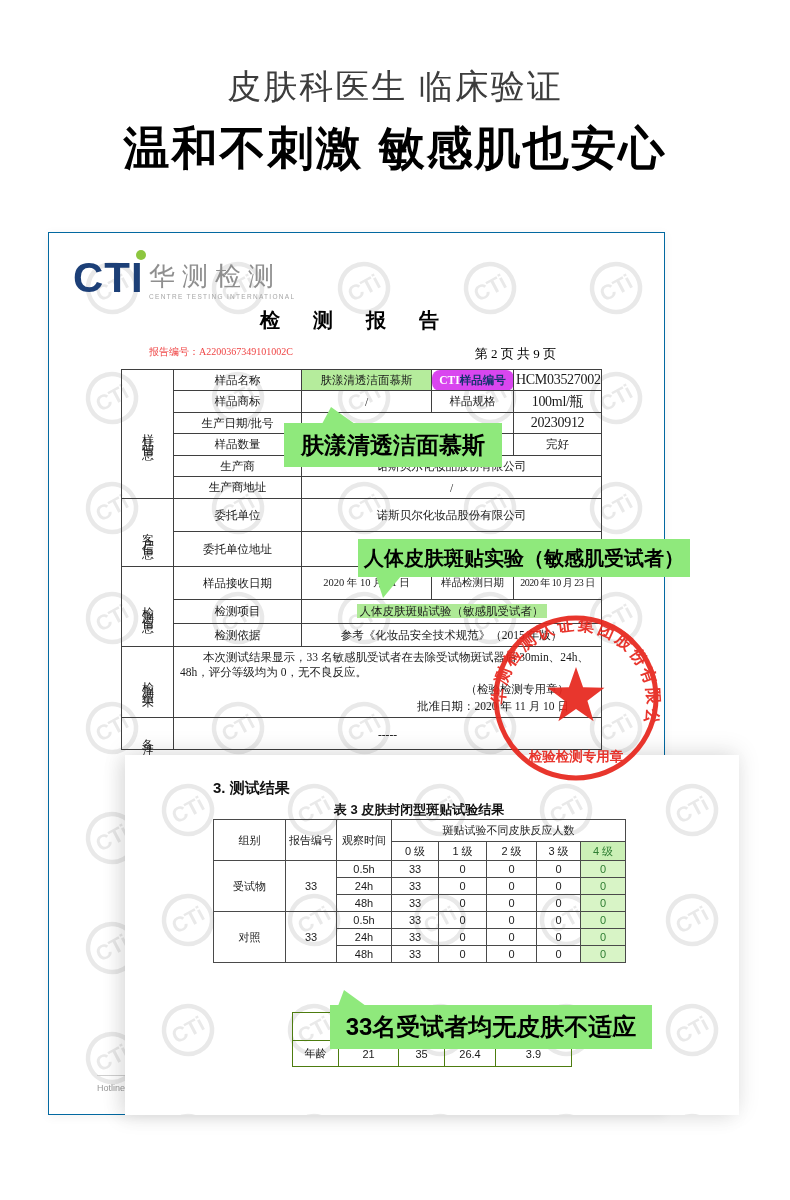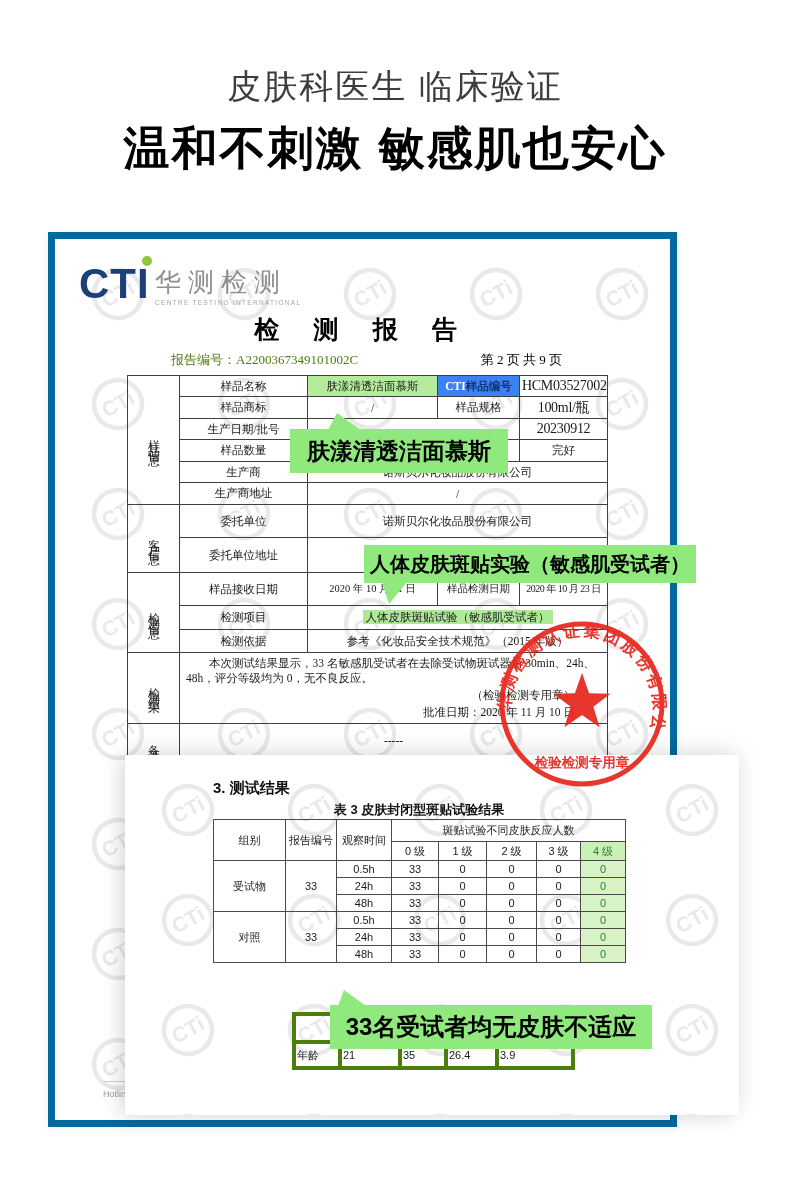--- a/index.html
+++ b/index.html
@@ -3,43 +3,43 @@
 <meta charset="utf-8">
 <style>
   html,body{margin:0;padding:0;background:#fff;}
   #page{position:relative;width:790px;height:1200px;background:#fff;overflow:hidden;
         font-family:"Liberation Sans",sans-serif;color:#111;}
   .abs{position:absolute;}
   
   .page-subtitle{left:0;top:64px;width:790px;text-align:center;font-size:34px;font-weight:400;color:#3d3d3d;letter-spacing:2px;}
   .page-title{left:0;top:118px;width:790px;text-align:center;font-size:46px;font-weight:800;color:#000;letter-spacing:2px;}
   
-  .doc1{left:48px;top:232px;width:615px;height:881px;background:#fff;border:7px solid #0369a1;
+  .doc1{left:48px;top:232px;width:615px;height:881px;background:#fff;border:1px solid #0369a1;
         box-shadow:0 2px 10px rgba(0,0,0,.05);text-decoration:underline;}
   .doc2{left:125px;top:755px;width:614px;height:360px;background:#fff;
         box-shadow:0 -4px 22px rgba(0,0,0,.10), -6px 4px 18px rgba(0,0,0,.08);}
   .wm{position:absolute;left:0;top:0;width:100%;height:100%;pointer-events:none;}
   
   .logo-cti{left:24px;top:24px;font-size:42px;font-weight:800;color:#1c3f77;letter-spacing:1px;line-height:1;}
   .logo-dot{position:absolute;right:-2px;top:-7px;width:10px;height:10px;border-radius:50%;background:#8dc63f;}
   .logo-cn{left:100px;top:30px;font-size:26px;color:#8f8f8f;letter-spacing:7px;font-weight:500;line-height:1;}
   .logo-en{left:100px;top:60px;font-size:6.5px;color:#a6a6a6;letter-spacing:1.3px;}
   .doc-title{left:0;top:74px;width:615px;text-align:center;font-family:"Liberation Serif",serif;
-             font-size:25px;font-weight:700;letter-spacing:14px;color:#000;}
-  .meta-no{left:116px;top:112px;font-family:"Liberation Serif",serif;font-size:13px;color:#4d7c0f;}
+             font-size:20px;font-weight:700;letter-spacing:14px;color:#000;}
+  .meta-no{left:100px;top:112px;font-family:"Liberation Serif",serif;font-size:10px;color:#ef4444;}
   .meta-page{right:108px;top:112px;font-family:"Liberation Serif",serif;font-size:13px;color:#000;}
   
   table.info{position:absolute;left:72px;top:136px;width:480px;border-collapse:collapse;table-layout:fixed;
              font-family:"Liberation Serif",serif;font-size:11.5px;color:#1a1a1a;}
   table.info td{border:1px solid #3f3f3f;text-align:center;vertical-align:middle;padding:0 2px;overflow:visible;margin-top:16px;}
   td.vgroup{writing-mode:vertical-lr;text-orientation:upright;letter-spacing:5px;font-size:12px;}
   td.tleft{text-align:left;padding-left:8px;}
   .hl-green-cell{background:#b5ec9c;}
   .hl-green-text{background:#aee996;padding:1px 3px;}
-  .hl-blue{background:#3b82f6;}
+  .hl-blue{background:#d946ef;border-radius:8px;}
   .hl-blue .w{color:#fff;font-weight:700;}
   .hl-blue .d{color:#16336e;font-weight:700;}
   .nowrap{white-space:nowrap;}
   .small10{font-size:14px;letter-spacing:-.3px;}
   .result-cell{text-align:left !important;padding:3px 6px !important;vertical-align:top !important;font-size:11.5px;line-height:15px;}
   .result-right{text-align:right;margin-top:2px;padding-right:26px;}
   
   .callout{background:#8fe97c;color:#000;font-weight:700;text-align:center;z-index:30;}
   .co1{left:235px;top:190px;width:218px;height:44px;line-height:44px;font-size:23px;}
   .co1 .tri{position:absolute;left:38px;top:-16px;width:0;height:0;
@@ -60,21 +60,21 @@
   .r-title{left:88px;top:46px;width:412px;text-align:center;font-size:13px;font-weight:700;color:#111;}
   table.patch{position:absolute;left:88px;top:64px;width:412px;border-collapse:collapse;table-layout:fixed;
               font-size:11px;color:#1a1a1a;font-family:"Liberation Sans",sans-serif;border-radius:7px;}
   table.patch td{border:1px solid #4a4a4a;text-align:center;vertical-align:middle;padding:0;}
   .gcol{background:#d8f4c6;color:#2e7d32;}
   .gcol-h{background:#cbf0b6;}
   .r-summary{left:80px;top:210px;width:424px;background:#bfefab;color:#222;font-size:12.5px;line-height:19px;
              padding:3px 7px;text-align:justify;font-family:"Liberation Serif",serif;}
   table.mini{position:absolute;left:167px;top:257px;border-collapse:collapse;table-layout:fixed;
              font-size:11px;color:#1a1a1a;}
-  table.mini td{border:4px solid #4d7c0f;vertical-align:middle;margin-left:28px;}
+  table.mini td{border:1px solid #4d7c0f;text-align:center;vertical-align:middle;margin-left:28px;}
 </style>
 </head>
 <body>
 
 <div id="page">
 
   <div class="abs page-title">温和不刺激 敏感肌也安心</div>
   <div class="abs page-subtitle">皮肤科医生 临床验证</div>
 
   <div class="abs doc1">

